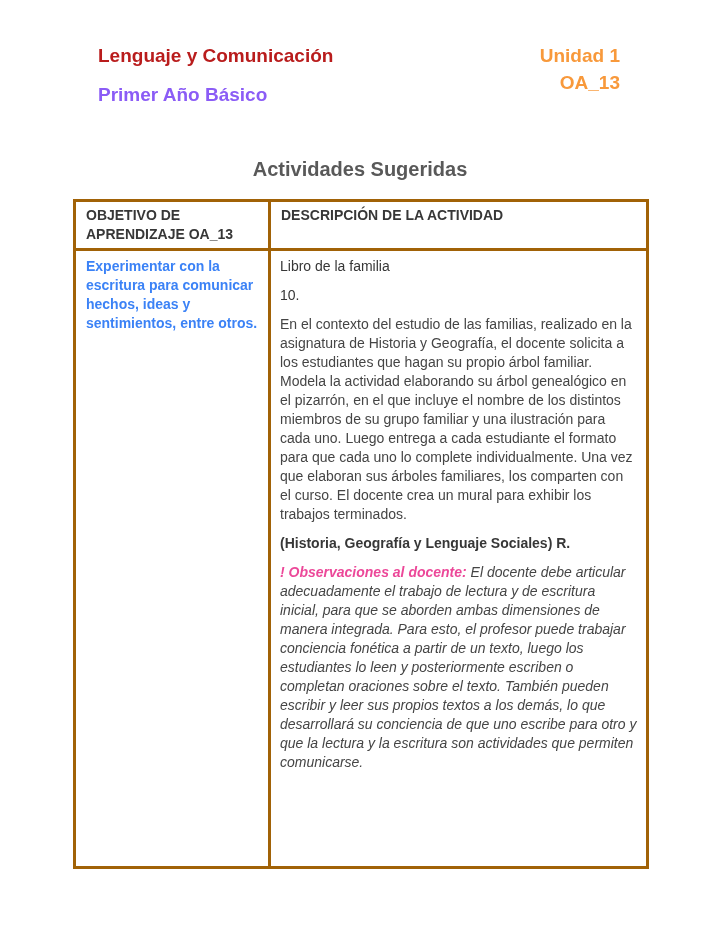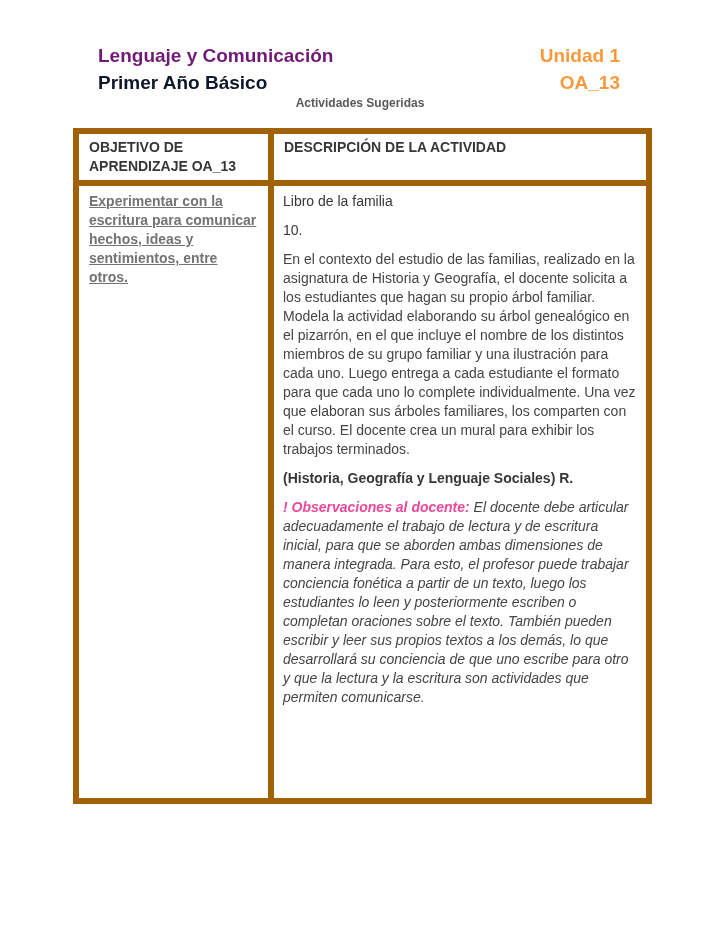--- a/index.html
+++ b/index.html
@@ -25,65 +25,65 @@
   .doc-header .line1 {
     font-size: 19px;
     font-weight: bold;
     line-height: 27px;
   }
   .doc-header .line2 {
     font-size: 19px;
     font-weight: bold;
     line-height: 27px;
   }
-  .hdr-left .line1 { color: #701a75; }
-  .hdr-left .line2 { color: #0f172a; }
+  .hdr-left .line1 { color: #b91c1c; }
+  .hdr-left .line2 { color: #8b5cf6; margin-top: 12px; }
   .hdr-right { text-align: right; }
   .hdr-right .line1, .hdr-right .line2 { color: #F8993B; }
 
   
   .page-title {
+    margin-top: 50px;
     text-align: center;
-    font-size: 12px;
+    font-size: 20px;
     font-weight: bold;
     color: #595959;
   }
 
   
   .activities-table {
     margin: 18px 73px 0 73px;
     width: 573px;
     border-collapse: collapse;
     table-layout: fixed;
   }
   .activities-table col.c1 { width: 195px; }
   .activities-table col.c2 { width: 378px; }
   .activities-table th,
   .activities-table td {
-    border: 6px solid #a16207;
+    border: 3px solid #a16207;
     vertical-align: top;
     font-size: 14px;
   }
   .activities-table th {
     font-weight: bold;
     color: #373737;
     line-height: 19px;
     padding: 4px 10px 4px 10px;
     height: 47px;
   }
   th.obj-header { text-align: left; }
   th.desc-header { text-align: left; }
 
   .activities-table td { height: 618px; }
   td.objective-cell {
     padding: 6px 10px;
     font-weight: bold;
-    color: #737373;
+    color: #3b82f6;
     line-height: 19px;
-    text-decoration: underline;
   }
   td.description-cell {
     padding: 6px 9px;
     color: #454545;
     line-height: 19px;
   }
   .description-cell p { margin-bottom: 10px; }
   .activity-title, .activity-number { font-weight: normal; color: #373737; }
   .subjects-note { font-weight: bold; color: #373737; }
   .observations { font-style: italic; }

